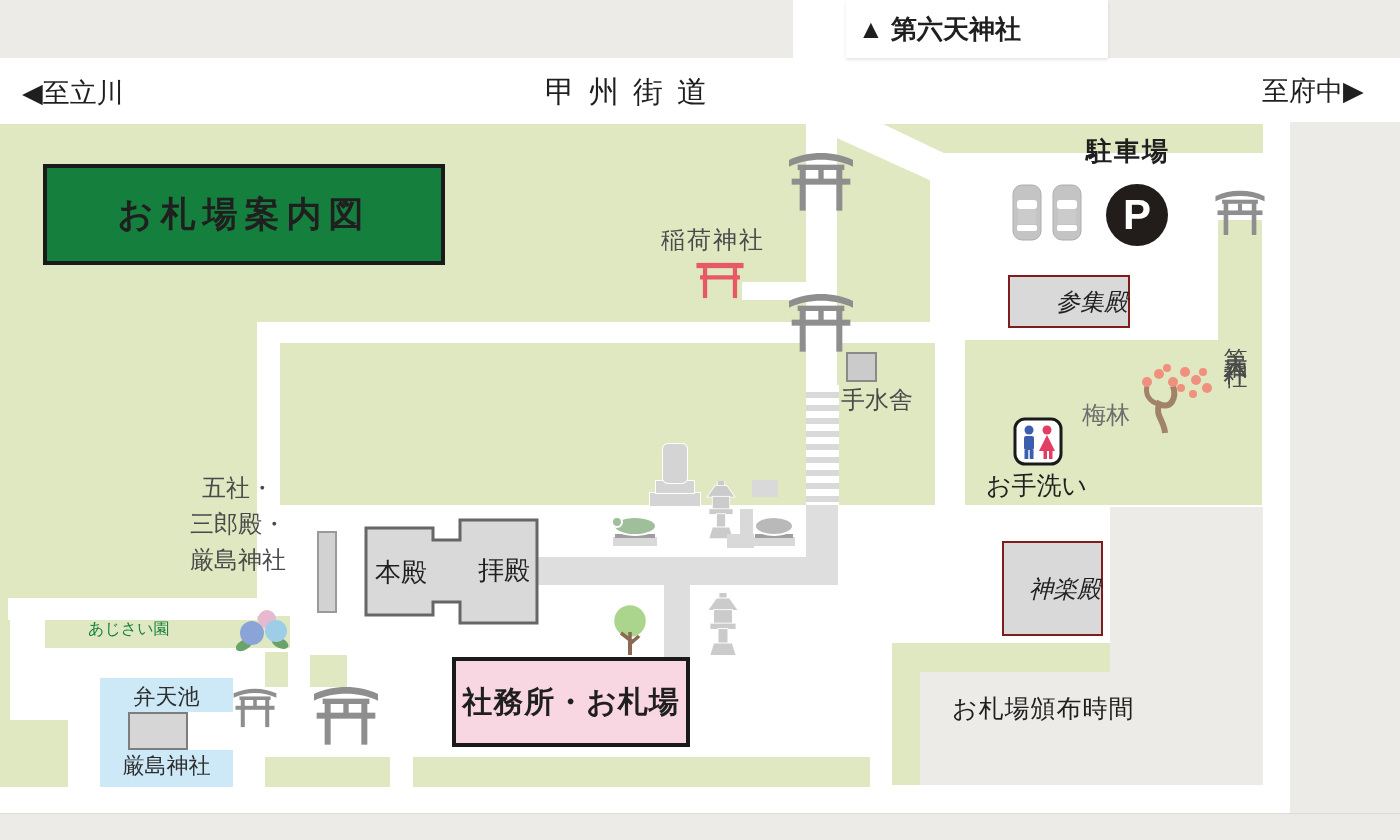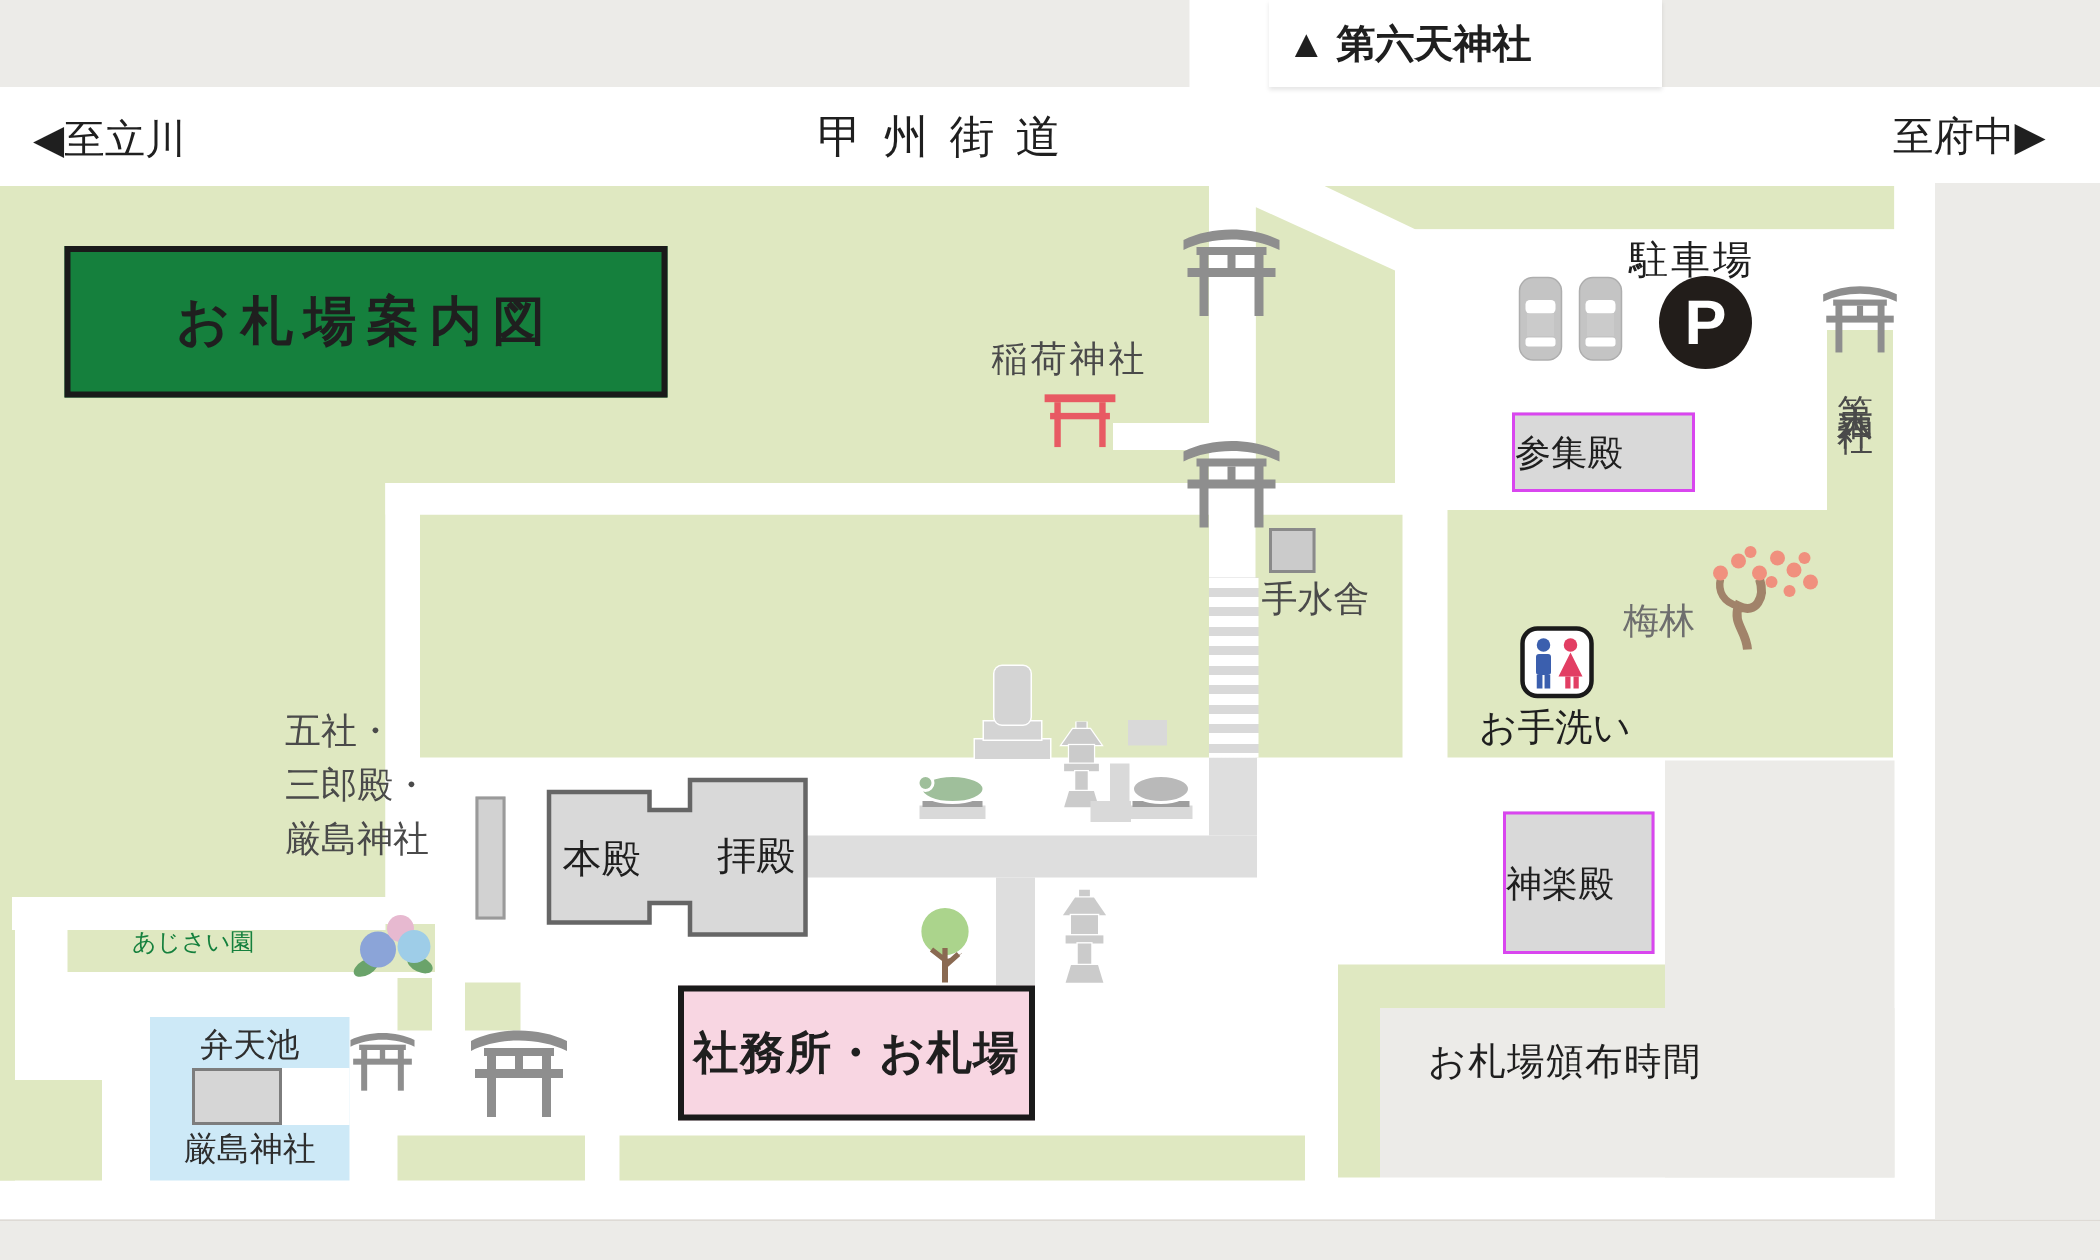--- a/index.html
+++ b/index.html
@@ -3,24 +3,24 @@
 <meta charset="utf-8">
 <style>
   html,body{margin:0;padding:0;background:#fff;font-family:"Liberation Sans","DejaVu Sans",sans-serif;}
   #stage{position:relative;width:1400px;height:840px;overflow:hidden;background:#ffffff;color:#1f1f1f;}
   .abs{position:absolute;}
   .green{background:var(--green,#dfe8c1);}
   .graybar{background:var(--bar_gray,#ecebe8);}
   .grayblock{background:#ebebeb;}
   .whitepath{background:#ffffff;}
   .graypath{background:var(--path_gray,#dedede);}
-  .bld{background:var(--building_gray,#d9d9d9);border:2px solid #d946ef;box-sizing:border-box;
-       display:flex;align-items:center;justify-content:flex-start;}
-  .lbl{white-space:nowrap;line-height:1.15;}
-  .bold{font-weight:normal;margin-top:22px;}
+  .bld{background:var(--building_gray,#d9d9d9);border:2px solid #7f1d1d;box-sizing:border-box;
+       display:flex;align-items:center;justify-content:flex-end;font-style:italic;}
+  .lbl{white-space:nowrap;line-height:1.15;text-align:center;}
+  .bold{font-weight:bold;}
   .vtext{writing-mode:vertical-rl;text-orientation:upright;letter-spacing:4px;}
   #top-bar{left:0;top:0;width:1400px;height:58px;border-bottom:1px solid #dedad5;}
   #bottom-bar{left:0;top:813px;width:1400px;height:27px;border-top:1px solid #dedad5;}
   #right-col{left:1290px;top:122px;width:110px;height:691px;}
   #station-block{left:846px;top:0;width:262px;height:58px;background:#fff;
      box-shadow:0 2px 3px rgba(0,0,0,.10);display:flex;align-items:center;padding-left:12px;box-sizing:border-box;
      font-size:26px;font-weight:bold;}
   #title-box{left:43px;top:164px;width:402px;height:101px;background:#15803d;border:4px solid #1a1a1a;
      box-sizing:border-box;display:flex;align-items:center;justify-content:center;
      font-size:35px;font-weight:bold;letter-spacing:7px;}

